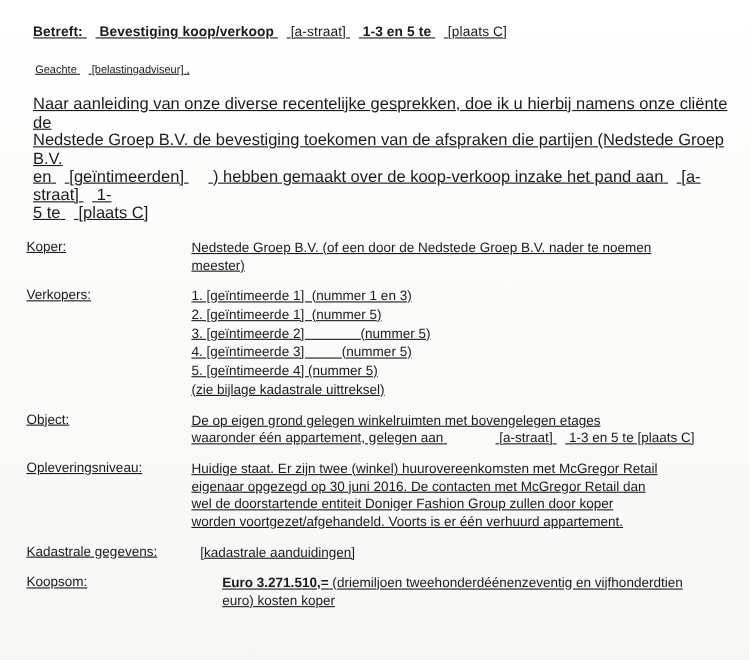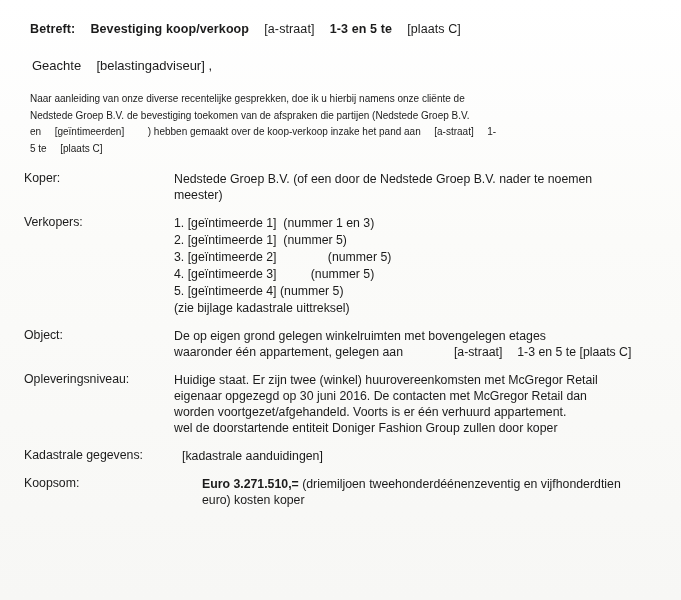--- a/index.html
+++ b/index.html
@@ -12,20 +12,21 @@
     height: 600px;
     overflow: hidden;
     font-family: "Liberation Sans", sans-serif;
     color: #1b1b1b;
   }
   .page {
     position: relative;
     width: 681px;
     height: 600px;
     background: #0f766e;
+    text-decoration: underline;
   }
   
   .page:before {
     content: "";
     position: absolute;
     inset: 0;
     background: linear-gradient(180deg, #ffffff 0%, #fbfbf9 40%, #f7f7f5 100%);
     pointer-events: none;
   }
   .doc {
@@ -35,25 +36,25 @@
   }
   .line-subject {
     font-size: 12.5px;
     margin: 4px 0 0 6px;
     letter-spacing: .1px;
     white-space: nowrap;
   }
   .b { font-weight: bold; }
   .subject-label { font-weight: bold; }
   .greeting {
-    font-size: 13px;
+    font-size: 10px;
     margin: 22px 0 0 8px;
   }
   .intro {
-    font-size: 10px;
+    font-size: 15px;
     line-height: 16.5px;
     margin: 18px 0 0 6px;
     max-width: 640px;
   }
   .rows {
     margin-top: 14px;
   }
   .row {
     display: flex;
     align-items: flex-start;
@@ -179,22 +180,22 @@
             <span>1-3 en 5 te [plaats C]</span>
           </div>
         </div>
       </div>
 
       <div class="row">
         <div class="label">Opleveringsniveau:</div>
         <div class="value">
           <div>Huidige staat. Er zijn twee (winkel) huurovereenkomsten met McGregor Retail</div>
           <div>eigenaar opgezegd op 30 juni 2016. De contacten met McGregor Retail dan</div>
+          <div>wel de doorstartende entiteit Doniger Fashion Group zullen door koper</div>
           <div>worden voortgezet/afgehandeld. Voorts is er één verhuurd appartement.</div>
-          <div>wel de doorstartende entiteit Doniger Fashion Group zullen door koper</div>
         </div>
       </div>
 
       <div class="row">
         <div class="label">Kadastrale gegevens:</div>
         <div class="value kad-box">[kadastrale aanduidingen]</div>
       </div>
 
       <div class="row">
         <div class="label">Koopsom:</div>

